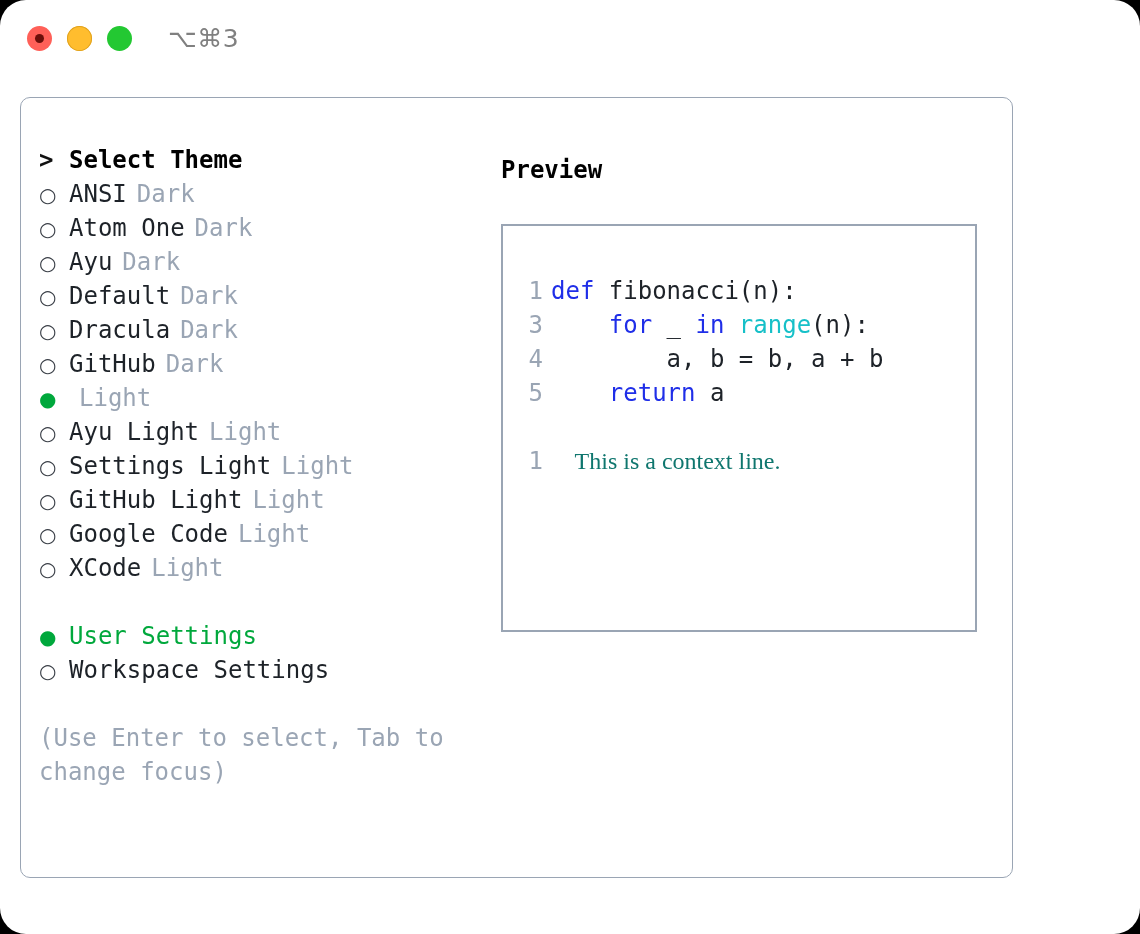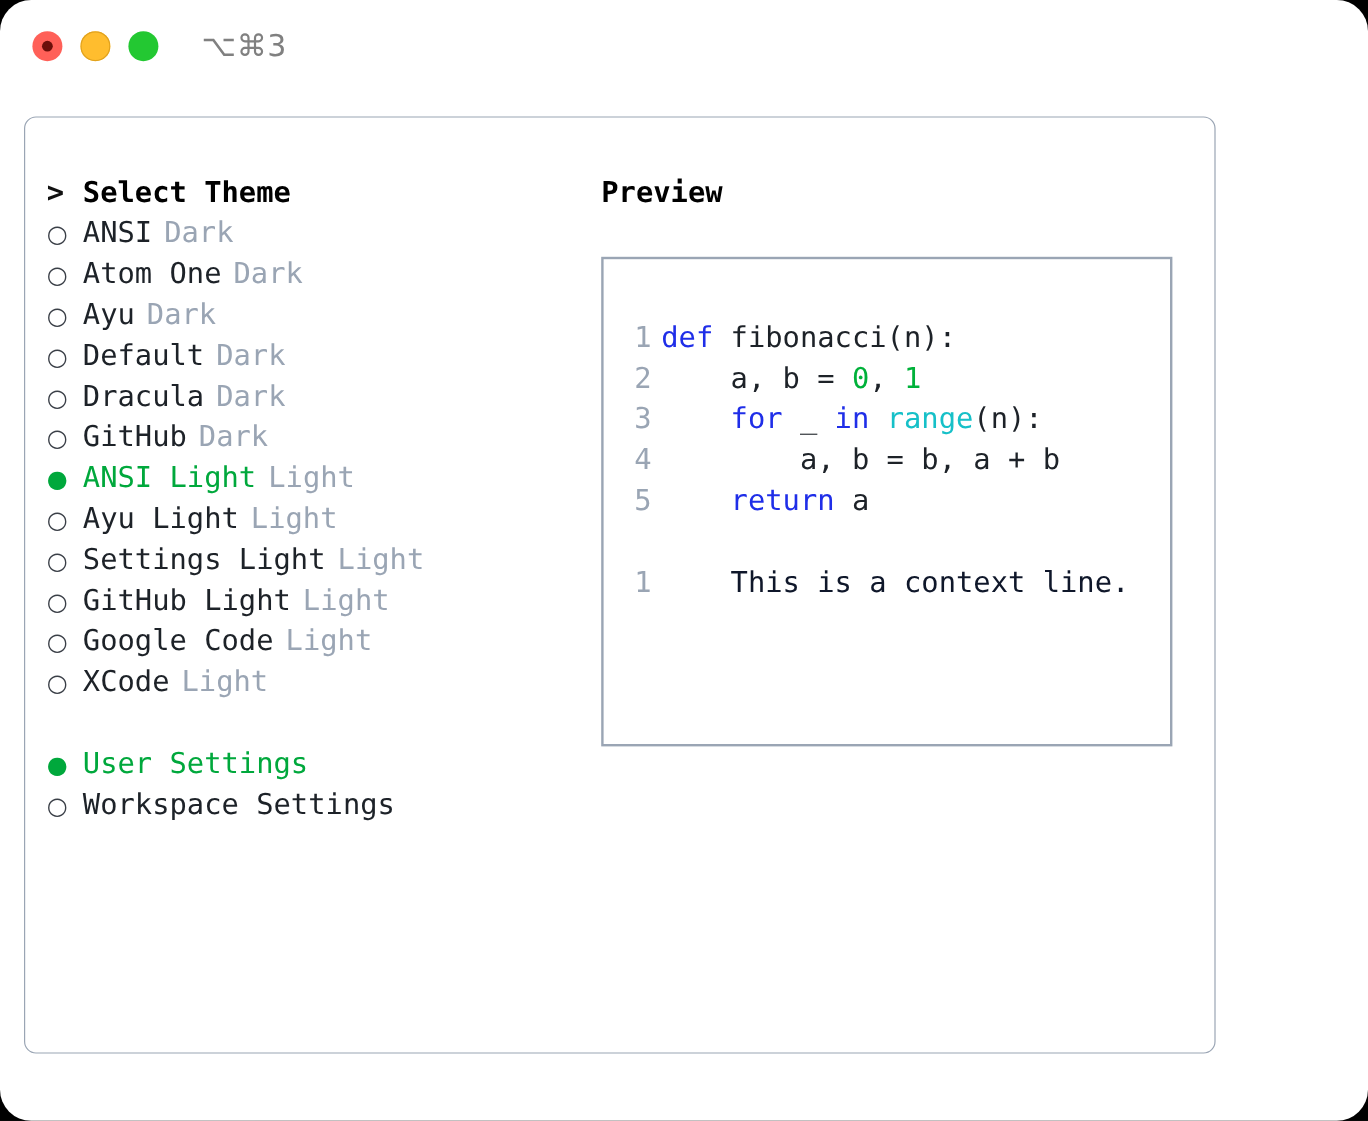--- a/index.html
+++ b/index.html
@@ -92,21 +92,21 @@
   
   .left-col {
     position: absolute;
     left: 18px;
     top: 45px;
     width: 450px;
   }
   .right-col {
     position: absolute;
     left: 480px;
-    top: 45px;
+    top: 55px;
     width: 500px;
   }
 
   .list-line {
     display: flex;
     align-items: baseline;
     height: 34px;
     font-size: 24px;
     line-height: 34px;
     white-space: pre;
@@ -188,21 +188,21 @@
     display: inline-block;
     width: 22px;
     text-align: right;
     margin-right: 8px;
   }
   .kw     { color: #1f2ee8; }
   .num    { color: #00b13a; }
   .fn     { color: #16c0c8; margin-top: 36px; }
   .plain  { color: #1d2228; }
   .diff-gap { height: 34px; }
-  .ctx    { color: #0f172a; }
+  .ctx    { color: #0f766e; font-family: Liberation Serif, serif; }
   .del    { color: #cc2200; }
   .add    { color: #00c41f; }
 </style>
 </head>
 <body>
 
 <div class="window">
 
   <div class="titlebar">
     <div class="dots">
@@ -222,45 +222,45 @@
         <span class="name heading">Select Theme</span>
       </div>
 
       <div id="theme-list">
           <div class="list-line"><span class="marker">○</span><span class="name">ANSI</span><span class="tag">Dark</span></div>
           <div class="list-line"><span class="marker">○</span><span class="name">Atom One</span><span class="tag">Dark</span></div>
           <div class="list-line"><span class="marker">○</span><span class="name">Ayu</span><span class="tag">Dark</span></div>
           <div class="list-line"><span class="marker">○</span><span class="name">Default</span><span class="tag">Dark</span></div>
           <div class="list-line"><span class="marker">○</span><span class="name">Dracula</span><span class="tag">Dark</span></div>
           <div class="list-line"><span class="marker">○</span><span class="name">GitHub</span><span class="tag">Dark</span></div>
-          <div class="list-line"><span class="marker sel">●</span><span class="name sel">ANSI Light</span><span class="tag">Light</span></div>
+          <div class="list-line"><span class="marker sel">●</span><span class="tag">Light</span></div>
           <div class="list-line"><span class="marker">○</span><span class="name">Ayu Light</span><span class="tag">Light</span></div>
           <div class="list-line"><span class="marker">○</span><span class="name">Settings Light</span><span class="tag">Light</span></div>
           <div class="list-line"><span class="marker">○</span><span class="name">GitHub Light</span><span class="tag">Light</span></div>
           <div class="list-line"><span class="marker">○</span><span class="name">Google Code</span><span class="tag">Light</span></div>
           <div class="list-line"><span class="marker">○</span><span class="name">XCode</span><span class="tag">Light</span></div>
         </div>
 
       <div class="spacer"></div>
 
 
       <div id="apply-list">
           <div class="list-line"><span class="marker sel">●</span><span class="name sel">User Settings</span></div>
           <div class="list-line"><span class="marker">○</span><span class="name">Workspace Settings</span></div>
         </div>
 
+      <div class="hint">(Use Enter to select, Tab to change focus)</div>
     </div>
 
     <div class="right-col">
       <div class="preview-title">Preview</div>
       <div class="preview-box">
         <div class="code-area">
           <div id="code-lines">
               <div class="code-line"><span class="ln">1</span><span class="kw">def </span><span class="plain">fibonacci(n):</span></div>
-              <div class="code-line"><span class="ln">2</span><span class="plain">    a, b = </span><span class="num">0</span><span class="plain">, </span><span class="num">1</span></div>
               <div class="code-line"><span class="ln">3</span><span class="kw">    for </span><span class="plain">_ </span><span class="kw">in </span><span class="fn">range</span><span class="plain">(n):</span></div>
               <div class="code-line"><span class="ln">4</span><span class="plain">        a, b = b, a + b</span></div>
               <div class="code-line"><span class="ln">5</span><span class="kw">    return </span><span class="plain">a</span></div>
             </div>
           <div class="diff-gap"></div>
           <div id="diff-lines">
               <div class="code-line"><span class="ln">1</span><span class="ctx">  </span><span class="ctx">  This is a context line.</span></div>
             </div>
         </div>
       </div>

